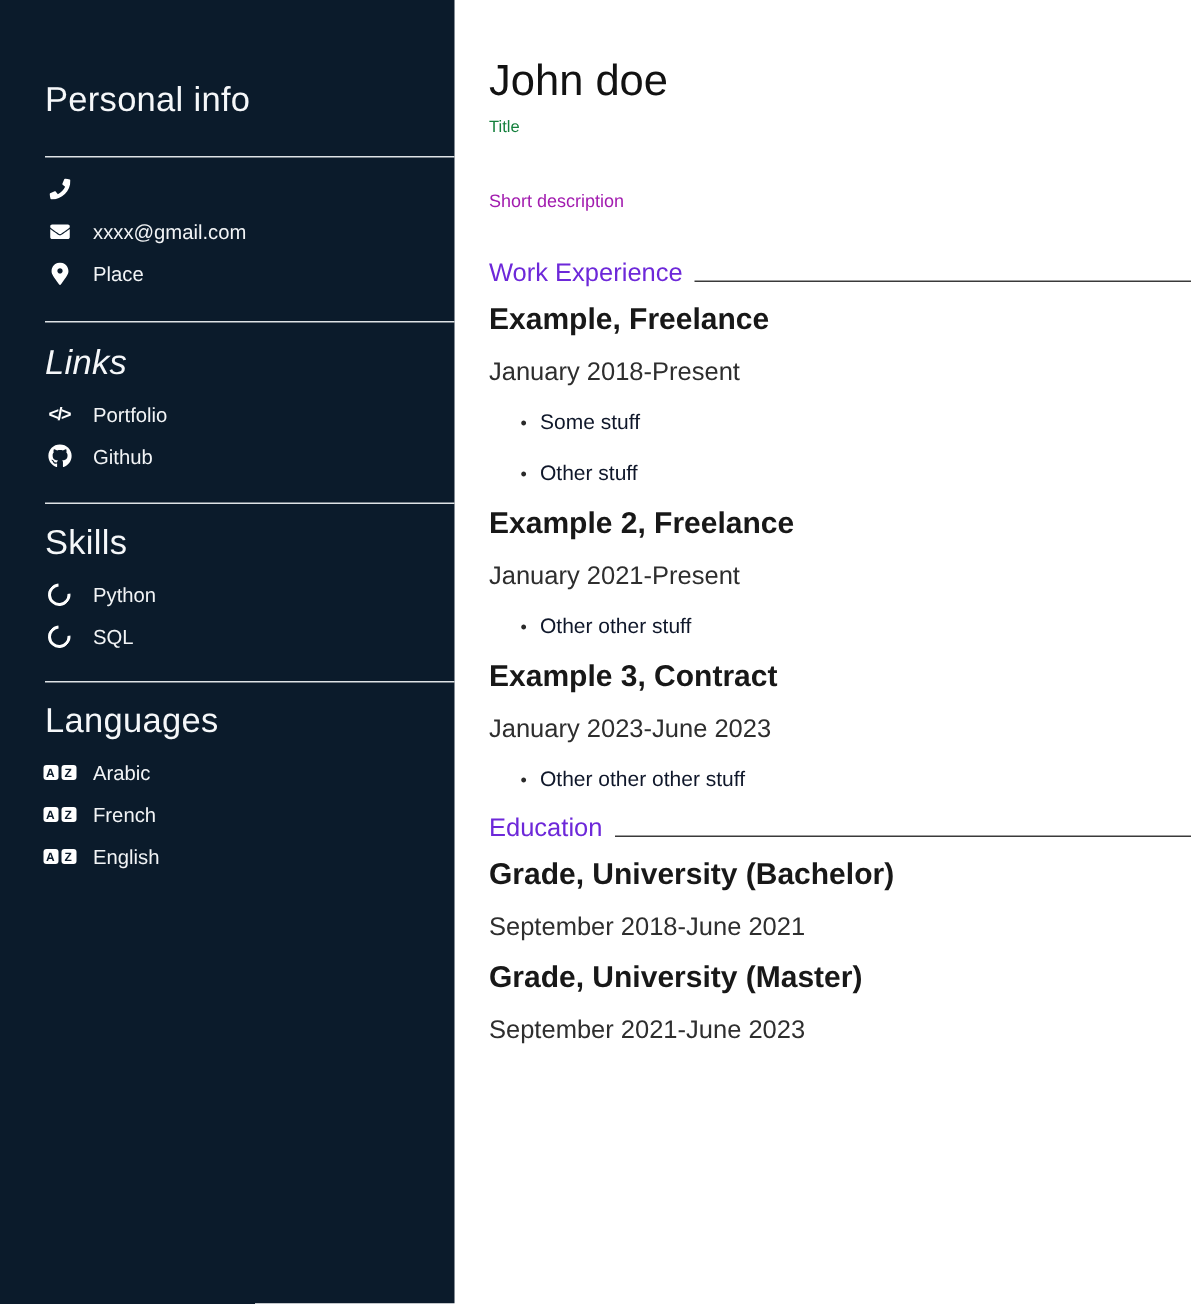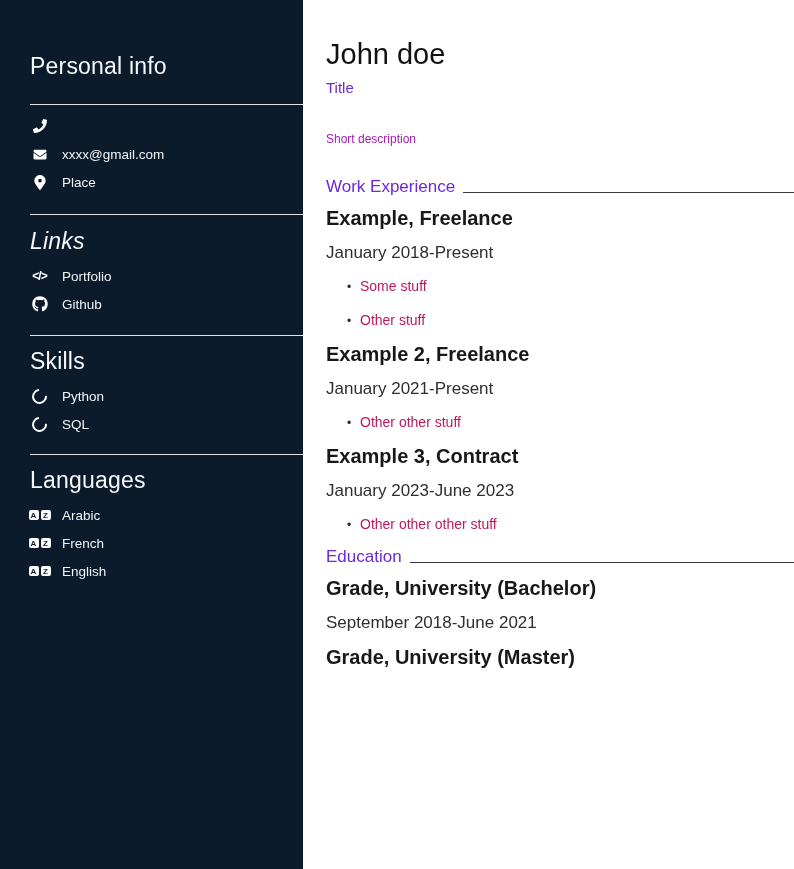--- a/index.html
+++ b/index.html
@@ -45,33 +45,33 @@
     width:10px;height:10px;background:#ffffff;color:#0b1b2b;border-radius:2px;
     font-size:8px;font-weight:700;display:flex;align-items:center;justify-content:center;
   }
 
   
   .content{
     position:absolute;left:303px;top:0;right:0;bottom:0;
     padding:38px 0 0 23px;box-sizing:border-box;color:#1a1a1a;
   }
   .name{margin:0;font-size:29px;font-weight:400;color:#121212;line-height:1.12;}
-  .job-title{margin-top:9px;font-size:15px;color:#6d28d9;}
+  .job-title{margin-top:9px;font-size:11px;color:#15803d;}
   .desc{margin:36px 0 0;font-size:12px;color:#a21caf;}
   .section-head{
     display:flex;align-items:flex-end;margin-top:31px;
     font-size:17px;color:#6d28d9;
   }
   .section-head .txt{flex:none;}
   .head-line{flex:1;height:1px;background:#3a3a3a;margin:0 0 4px 8px;}
   .role{margin:10px 0 0;font-size:20px;font-weight:700;color:#181818;}
   .role.after-list{margin-top:15px;}
   .dates{margin:13px 0 0;font-size:17px;color:#2e2e2e;}
   ul.bullets{list-style:none;margin:15px 0 0;padding:0 0 0 34px;}
-  ul.bullets li{font-size:14px;color:#be185d;position:relative;line-height:16px;}
+  ul.bullets li{font-size:14px;color:#0f172a;position:relative;line-height:16px;}
   ul.bullets li + li{margin-top:18px;}
   ul.bullets li::before{
     content:"\2022";position:absolute;left:-13px;top:1px;font-size:12px;color:#2a2a2a;
   }
 </style>
 </head>
 <body>
 
 <div class="page">
 
@@ -207,15 +207,16 @@
 
     <div class="section-head" style="margin-top:15px;">
       <span class="txt">Education</span>
       <span class="head-line"></span>
     </div>
 
     <h3 class="role">Grade, University (Bachelor)</h3>
     <div class="dates">September 2018-June 2021</div>
 
     <h3 class="role" style="margin-top:13px;">Grade, University (Master)</h3>
+    <div class="dates">September 2021-June 2023</div>
 
   </main>
 </div>
 
 </body></html>

